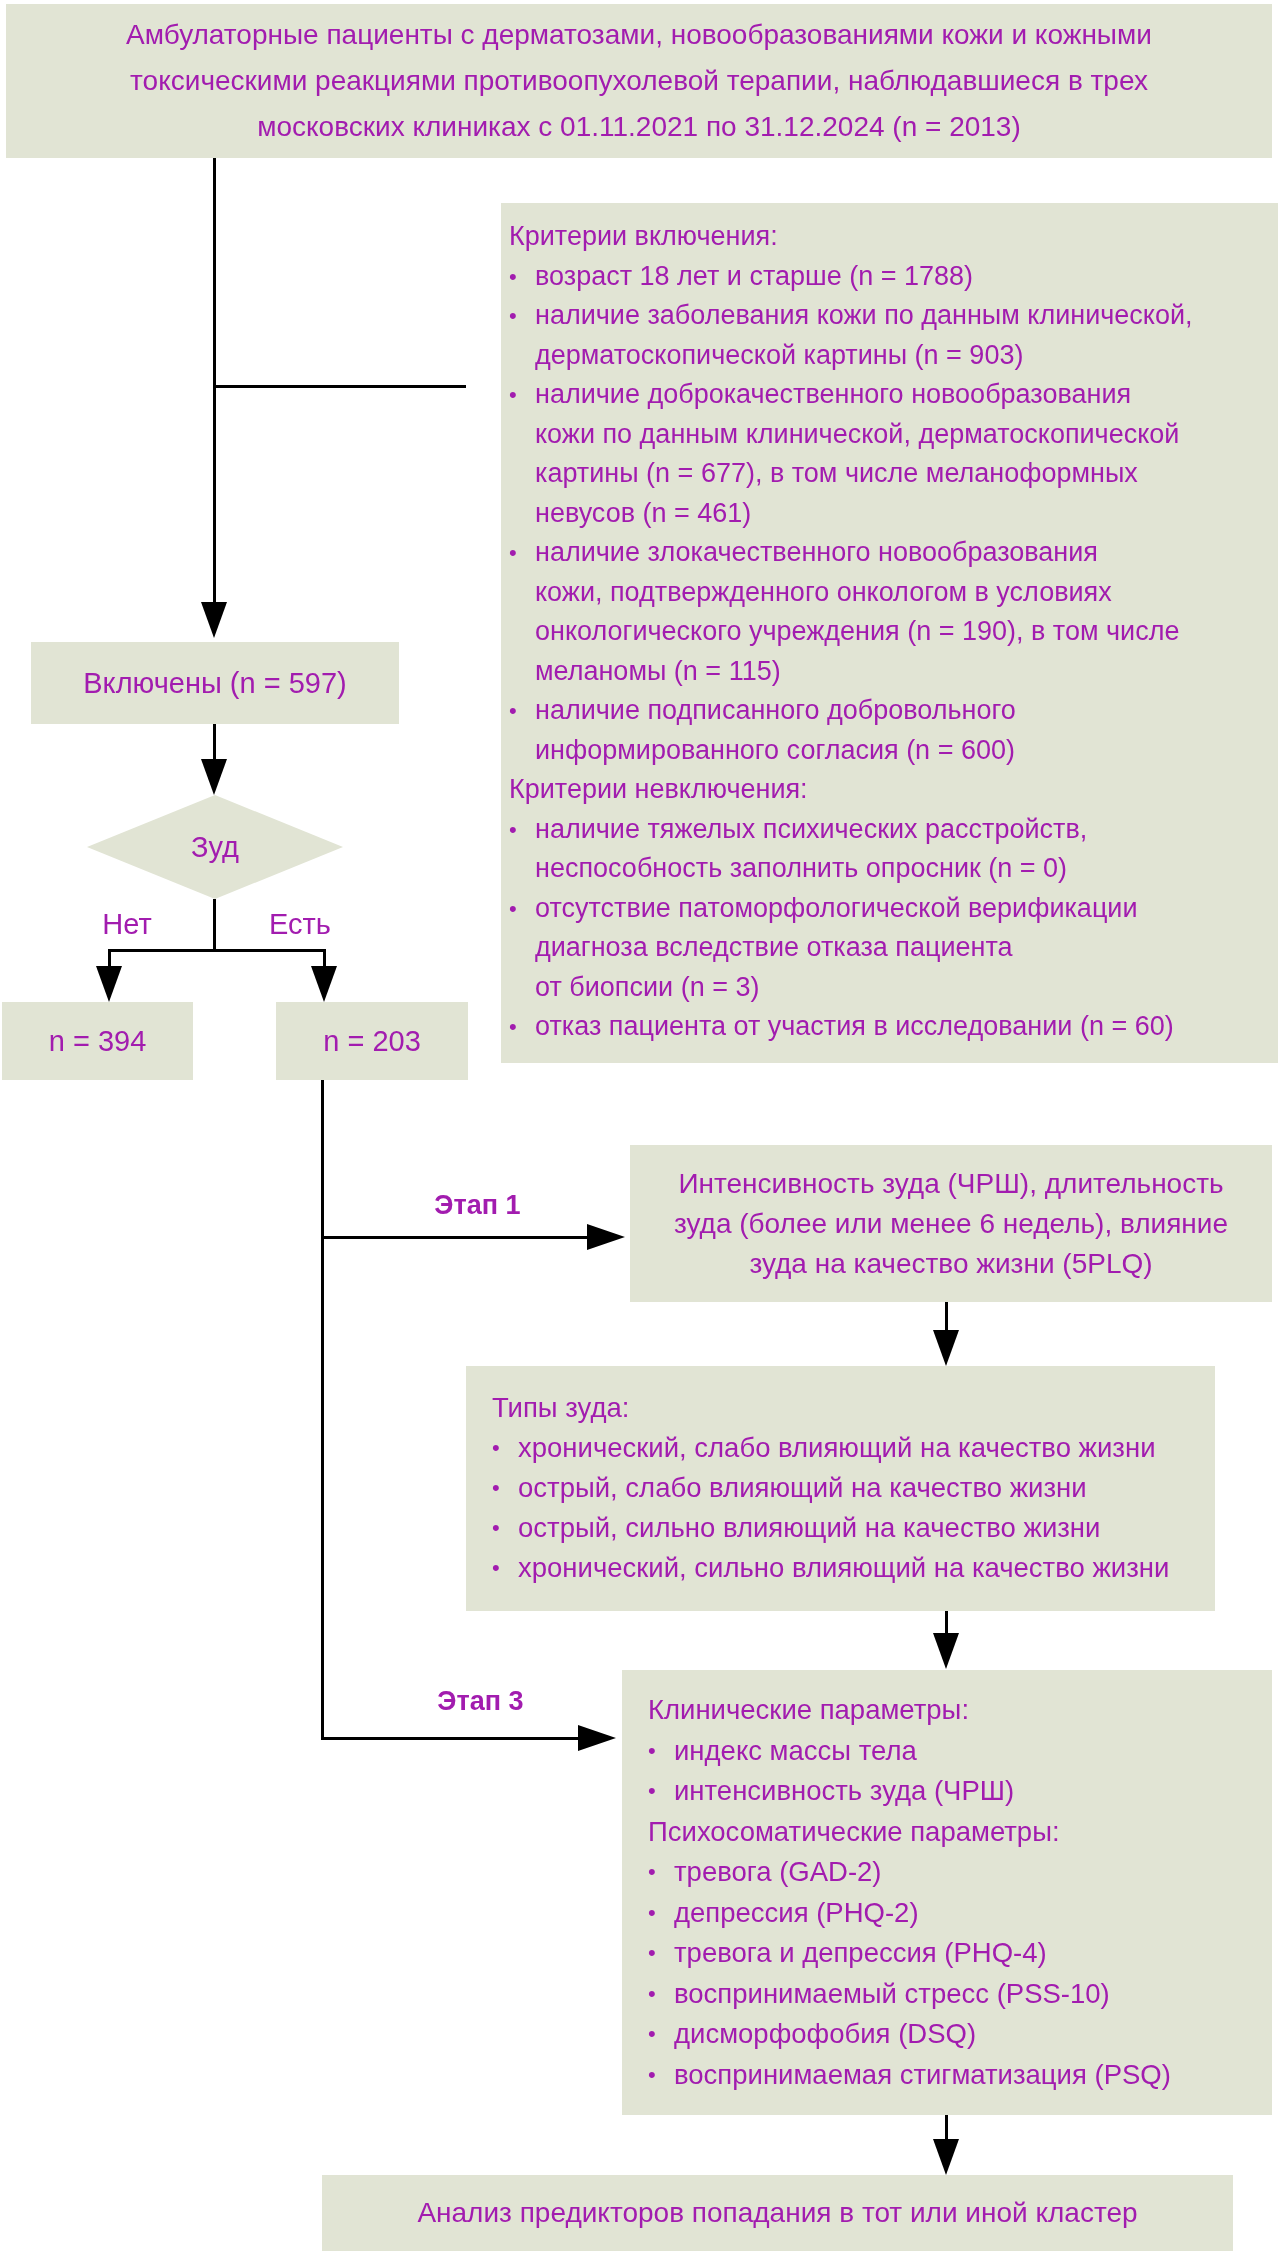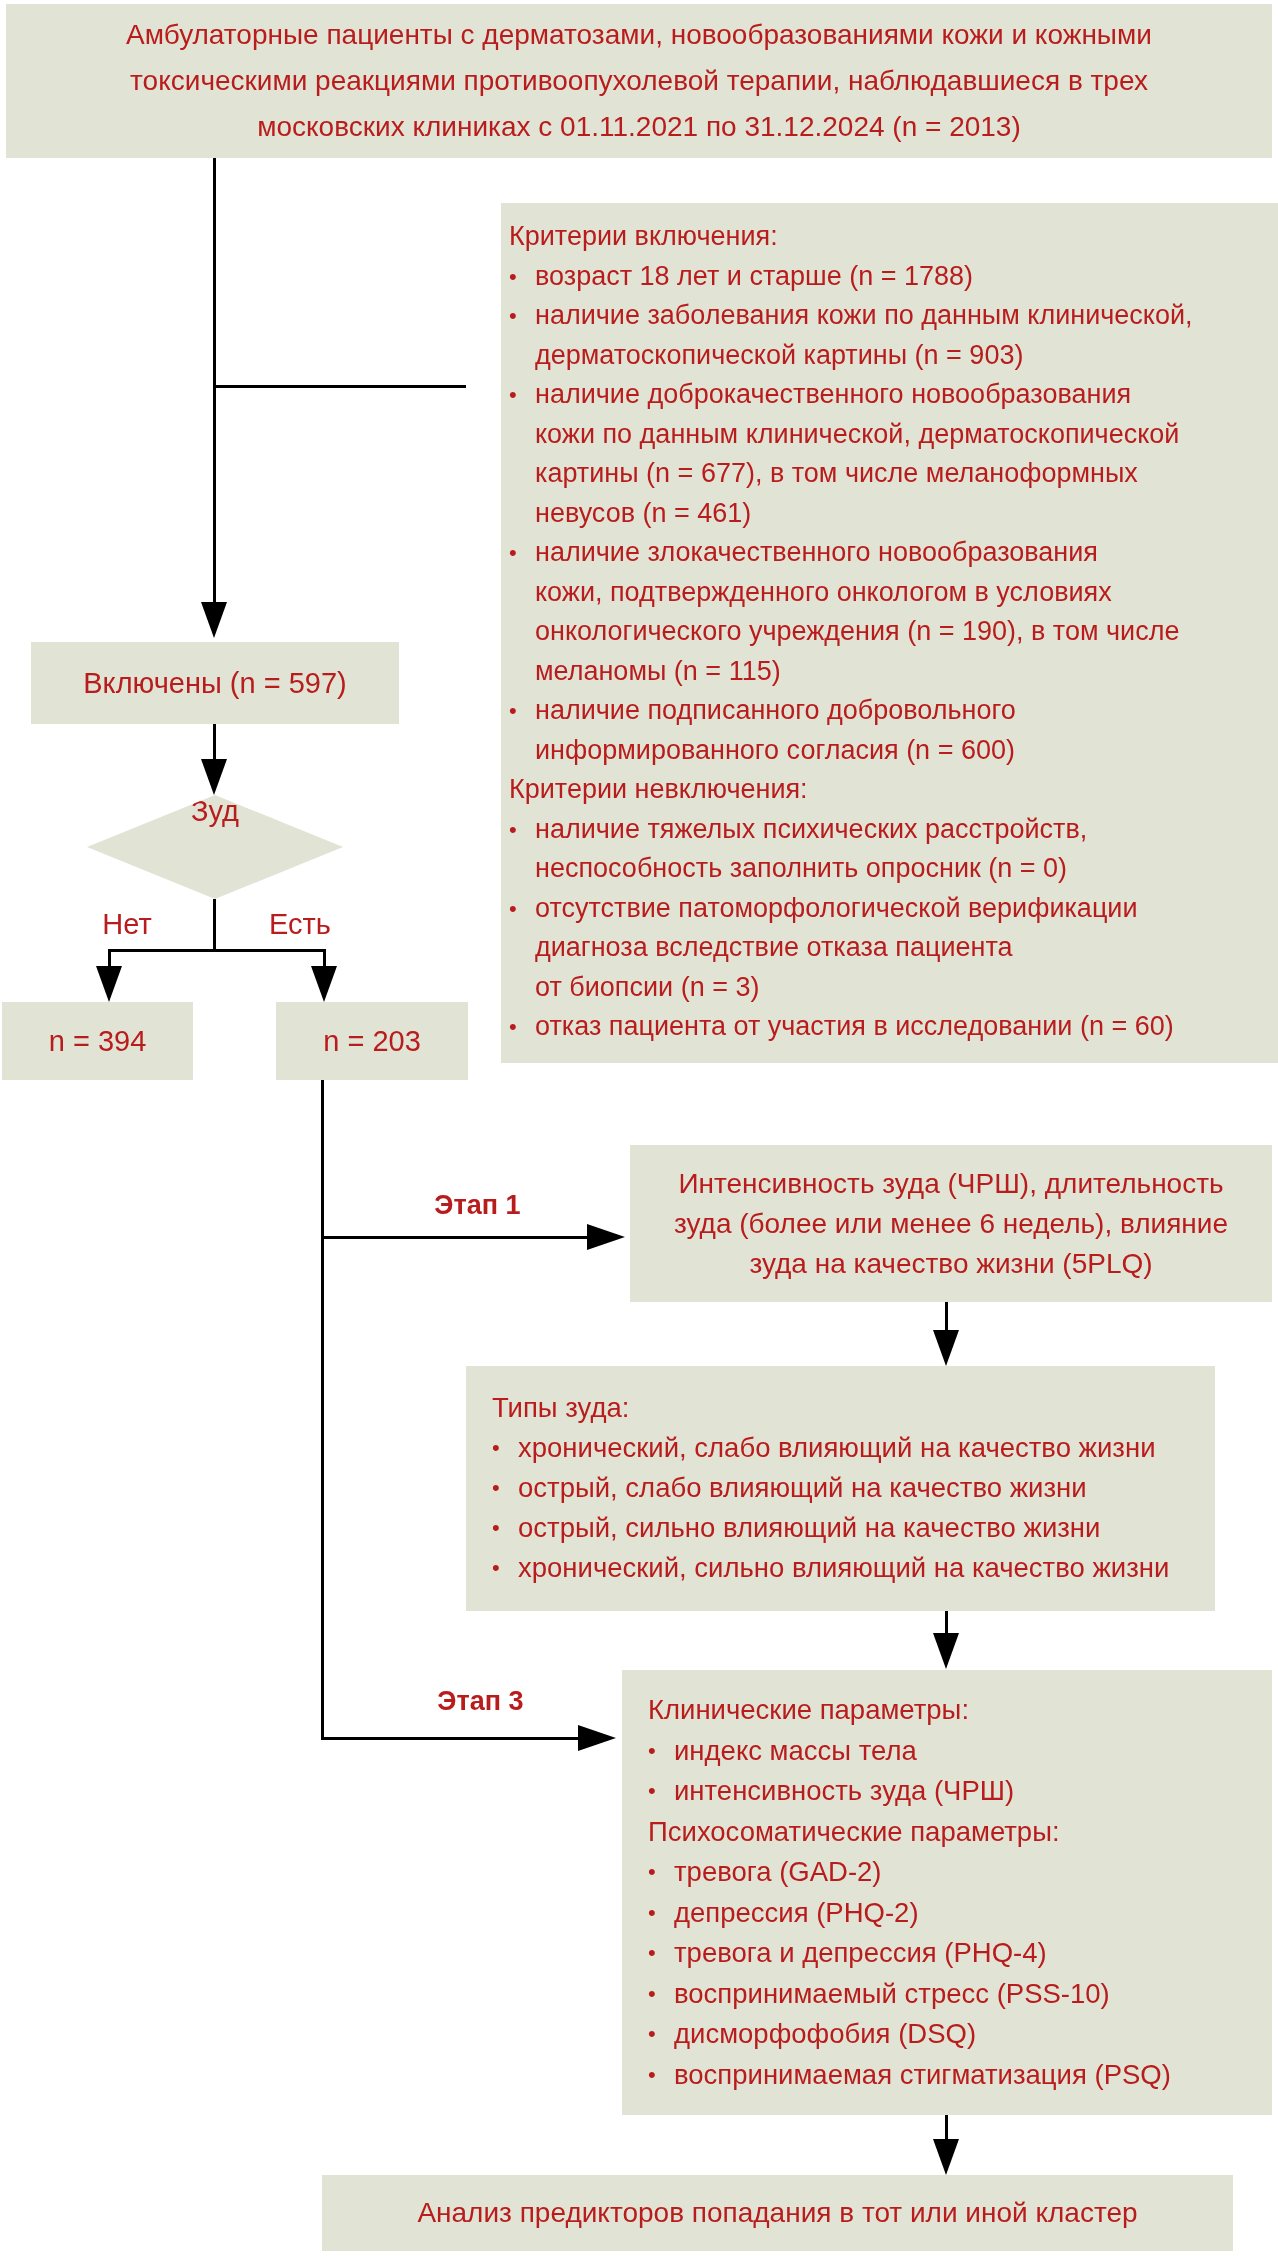--- a/index.html
+++ b/index.html
@@ -1,29 +1,29 @@
 <!DOCTYPE html>
 <html style="--box-fill: #e1e4d4;"><head>
 <meta charset="utf-8">
 <style>
   html,body{margin:0;padding:0;background:#fff;}
   .page{position:relative;width:1278px;height:2257px;background:#ffffff;
-        font-family:"Liberation Sans",sans-serif;color:#b91c1c;overflow:hidden;}
+        font-family:"Liberation Sans",sans-serif;color:#a21caf;overflow:hidden;}
   .box{position:absolute;background:var(--box-fill,#e1e4d4);box-sizing:border-box;}
   .center-text{display:flex;align-items:center;justify-content:center;text-align:center;white-space:pre-line;}
   .line{position:absolute;background:#000;}
   .ah-down{position:absolute;width:0;height:0;
            border-left:13px solid transparent;border-right:13px solid transparent;
            border-top:36px solid #000;}
   .ah-right{position:absolute;width:0;height:0;
             border-top:13px solid transparent;border-bottom:13px solid transparent;
             border-left:38px solid #000;}
   .diamond{position:absolute;background:var(--box-fill,#e1e4d4);
            clip-path:polygon(50% 0,100% 50%,50% 100%,0 50%);
-           display:flex;align-items:flex-start;justify-content:center;}
+           display:flex;align-items:center;justify-content:center;}
   .flow-label{position:absolute;text-align:center;font-size:29px;}
   .stage-label{position:absolute;text-align:center;font-size:27px;font-weight:700;}
   
   .textblock{font-size:27px;line-height:39.5px;}
   .textblock .section-title{white-space:pre-line;}
   .bullet-row{display:flex;}
   .bullet{flex:none;width:26px;font-size:22px;}
   .bullet-text{white-space:pre-line;}
   
   #top-box{left:6px;top:4px;width:1266px;height:154px;font-size:28px;line-height:46px;}

